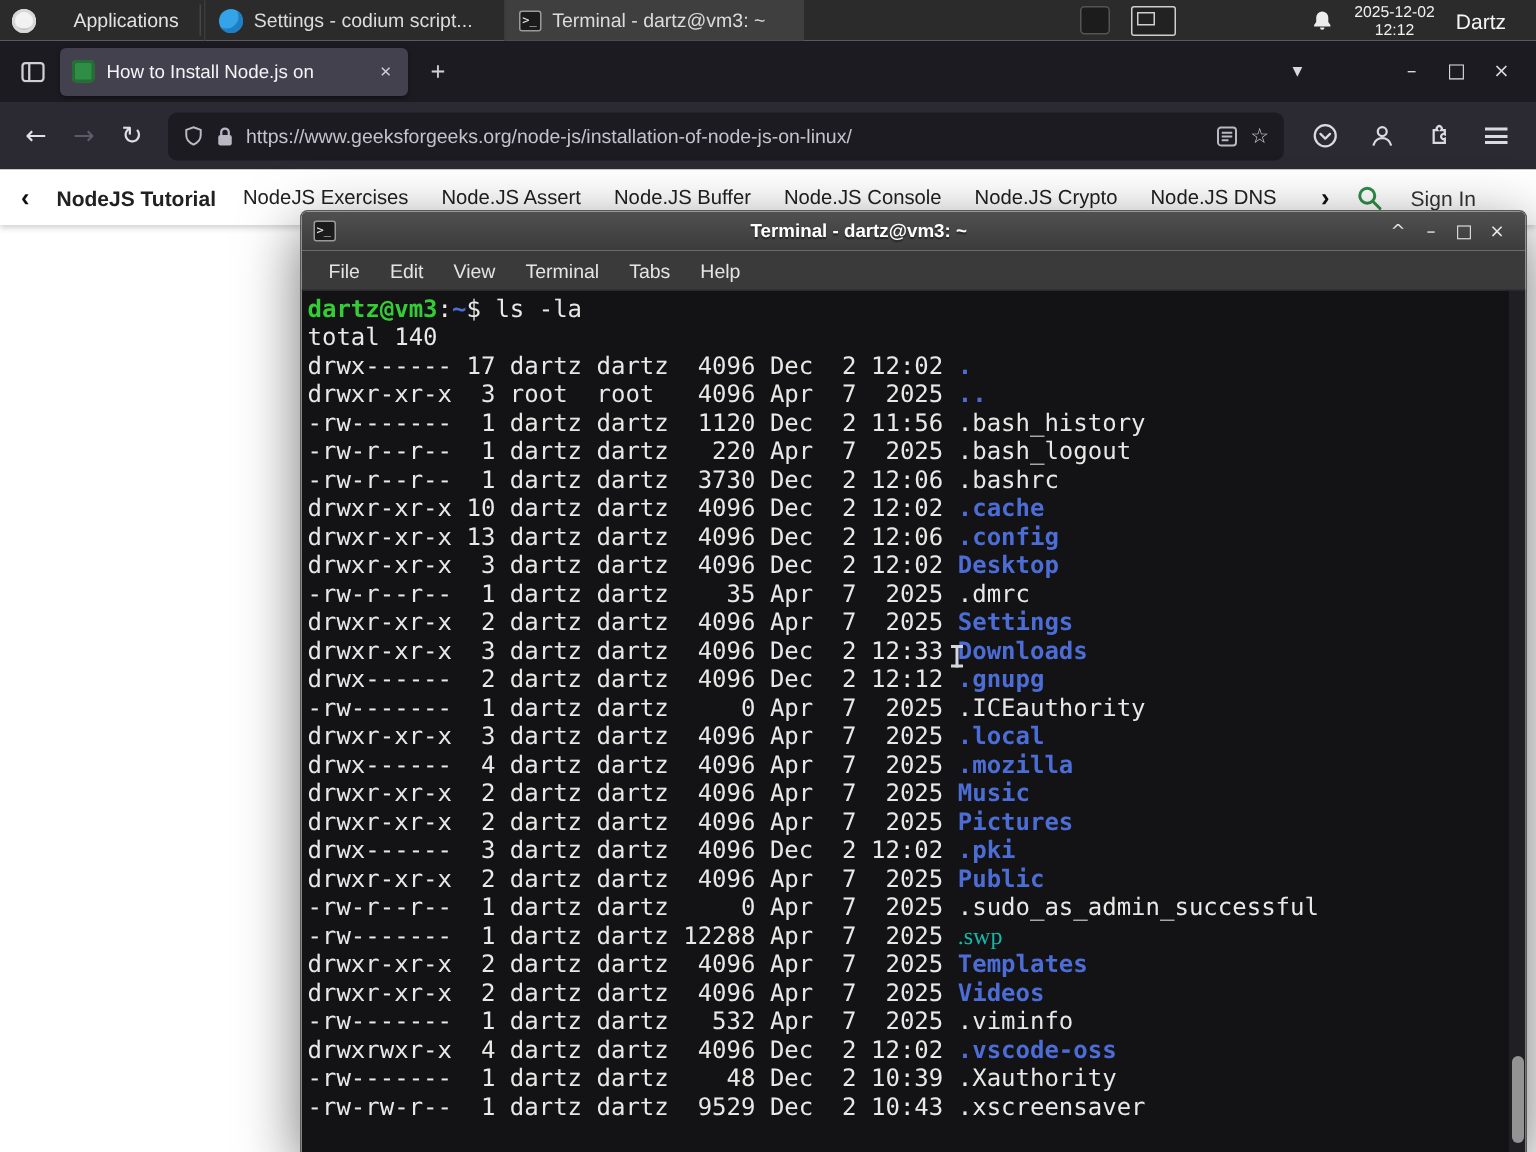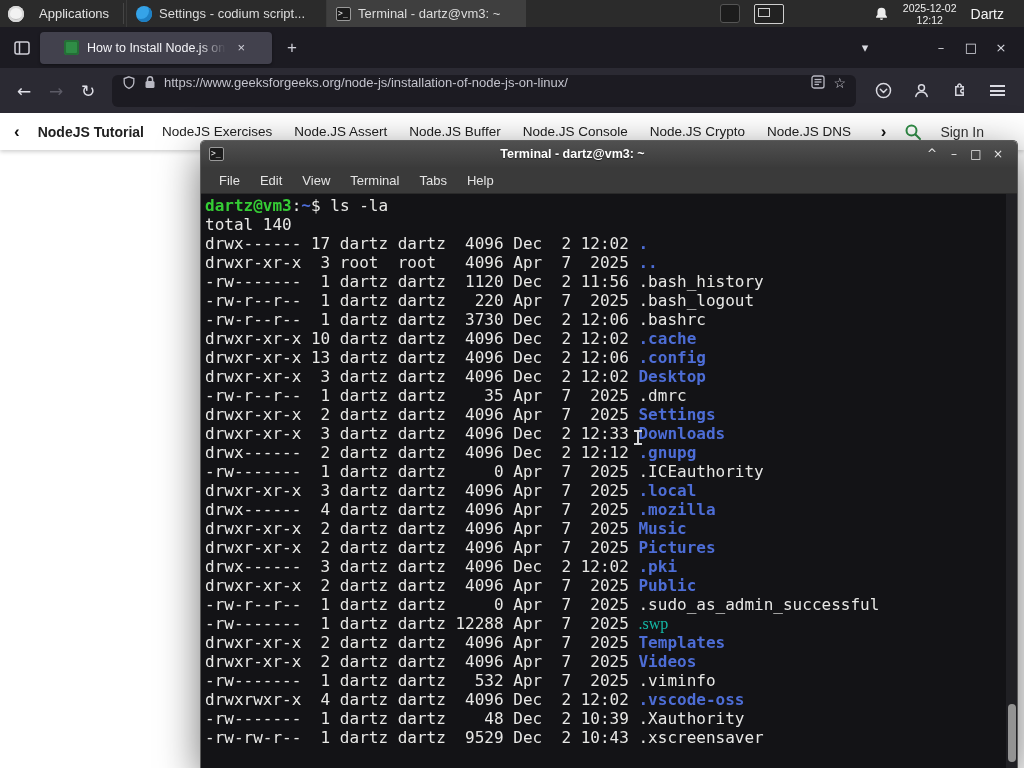--- a/index.html
+++ b/index.html
@@ -2,21 +2,21 @@
 <html><head>
 <meta charset="utf-8">
 <style>
   * { margin:0; padding:0; box-sizing:border-box; }
   html,body { width:1024px; height:768px; overflow:hidden; }
   body { position:relative; background:#fff; font-family:"Liberation Sans", sans-serif; }
 
   
   .panel { position:absolute; top:0; left:0; width:1024px; height:27px; background:#2b2b2b;
            display:flex; align-items:stretch; color:#e2e2e2; font-size:13px; z-index:100; }
-  .app-btn { display:flex; align-items:center; gap:15px; padding:0 12px 0 8px; }
+  .app-btn { display:flex; align-items:center; gap:25px; padding:0 12px 0 8px; }
   .app-icon { width:16px; height:16px; border-radius:50%; background:#f2f2f2;
               box-shadow:inset 0 0 0 2px #d8d8d8, inset 0 -3px 0 #bfbfbf; }
   .panel-sep { width:1px; background:#454545; margin:3px 2px; }
   .win-btns { display:flex; align-items:stretch; }
   .win-btn { display:flex; align-items:center; gap:7px; width:200px; padding:0 9px;
              border-left:1px solid #3a3a3a; overflow:hidden; white-space:nowrap; color:#dcdcdc; }
   .win-btn.active { background:#3f3f3f; }
   .wb-label { overflow:hidden; text-overflow:ellipsis; }
   .wb-icon { flex:0 0 auto; }
   .icon-firefox { width:16px; height:16px; border-radius:50%;
@@ -32,39 +32,39 @@
   .panel-spacer { width:62px; }
   .bell { display:flex; align-items:center; }
   .clock { text-align:center; font-size:10.5px; line-height:12px; color:#f0f0f0; }
   .panel-user { font-size:14px; color:#f5f5f5; }
 
   
   .browser { position:absolute; top:27px; left:0; width:1024px; height:741px; display:flex; flex-direction:column; }
   .tabbar { height:41px; background:#1c1b22; display:flex; align-items:center; padding:0 8px; flex:0 0 auto; }
   .ffview { width:28px; height:26px; border-radius:4px; display:flex; align-items:center; justify-content:center; }
   .tab { width:232px; height:32px; background:#42414d; border-radius:4px; display:flex; align-items:center;
-         gap:8px; padding:0 24px; margin-left:4px; color:#f4f4f8; font-size:12.5px;
+         gap:8px; padding:0 8px; margin-left:4px; color:#f4f4f8; font-size:12.5px;
          box-shadow:0 1px 3px rgba(0,0,0,.4); }
   .favicon { width:15px; height:15px; border-radius:3px; background:#2f8d46; flex:0 0 auto;
              box-shadow:inset 0 0 0 2px #246e36; }
   .tab-title { overflow:hidden; white-space:nowrap; flex:1;
                -webkit-mask-image:linear-gradient(90deg,#000 80%,transparent); }
   .tab-close { color:#cfcfd8; font-size:13px; padding:1px 3px; border-radius:3px; }
   .newtab { width:28px; height:28px; display:flex; align-items:center; justify-content:center;
             color:#cfcfd8; font-size:17px; border-radius:4px; margin-left:6px; }
   .tabbar-right { margin-left:auto; display:flex; align-items:center; }
   .tb-icon { width:30px; height:28px; display:flex; align-items:center; justify-content:center;
              color:#d8d9e0; font-size:13px; font-family:"DejaVu Sans", sans-serif; }
   .tb-gap { width:46px; }
 
   .toolbar { height:45px; background:#2b2a33; display:flex; align-items:center; padding:0 8px; flex:0 0 auto; }
   .nav-btn { width:32px; height:30px; display:flex; align-items:center; justify-content:center;
              color:#e0e0e8; font-size:17px; font-family:"DejaVu Sans", sans-serif; border-radius:4px; }
   .nav-btn.disabled { color:#5c5b66; }
-  .urlbar { flex:1; height:32px; background:#1c1b22; border-radius:6px; display:flex; align-items:flex-start;
+  .urlbar { flex:1; height:32px; background:#1c1b22; border-radius:6px; display:flex; align-items:center;
             gap:8px; padding:0 10px; margin:0 8px; }
   .url-text { flex:1; color:#c3c3cd; font-size:13px; white-space:nowrap; overflow:hidden; }
   .star { color:#cfcfd8; font-size:14px; font-family:"DejaVu Sans", sans-serif; }
   .toolbar-icons { display:flex; align-items:center; gap:8px; padding:0 4px; }
   .ti { width:30px; height:30px; display:flex; align-items:center; justify-content:center; border-radius:4px; }
   .hamburger { width:15px; height:11px; border-top:2px solid #dadae2; border-bottom:2px solid #dadae2;
                position:relative; }
   .hamburger::after { content:""; position:absolute; left:0; top:2.5px; width:15px; height:2px; background:#dadae2; }
 
   .sitenav { height:37px; background:#ffffff; display:flex; align-items:center; padding:0 14px;

